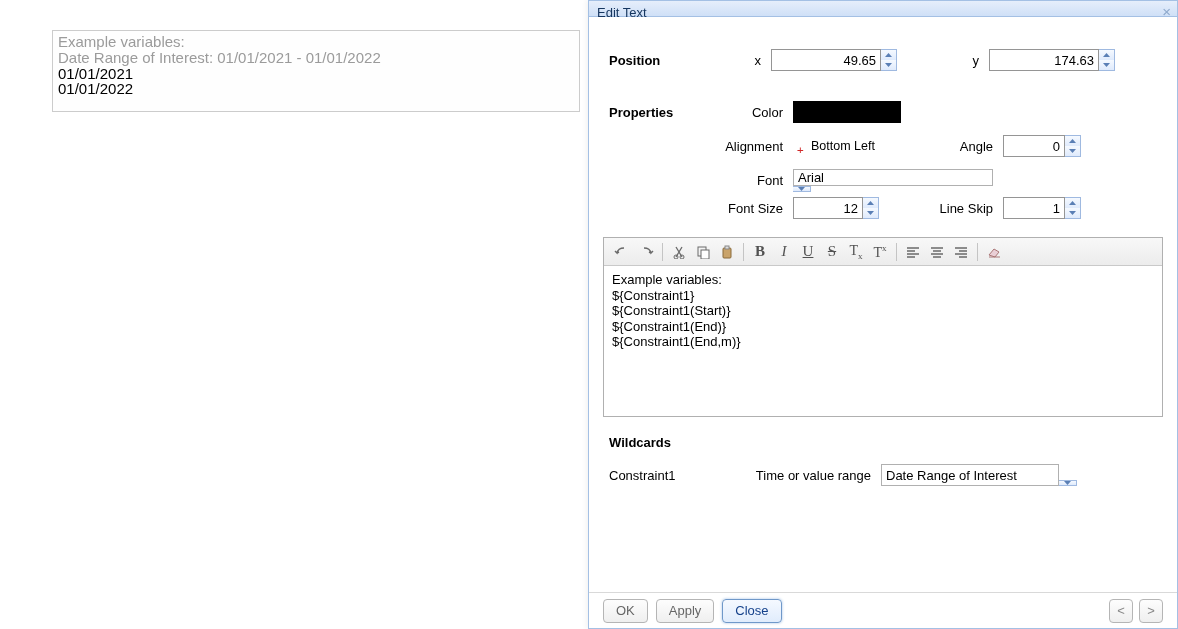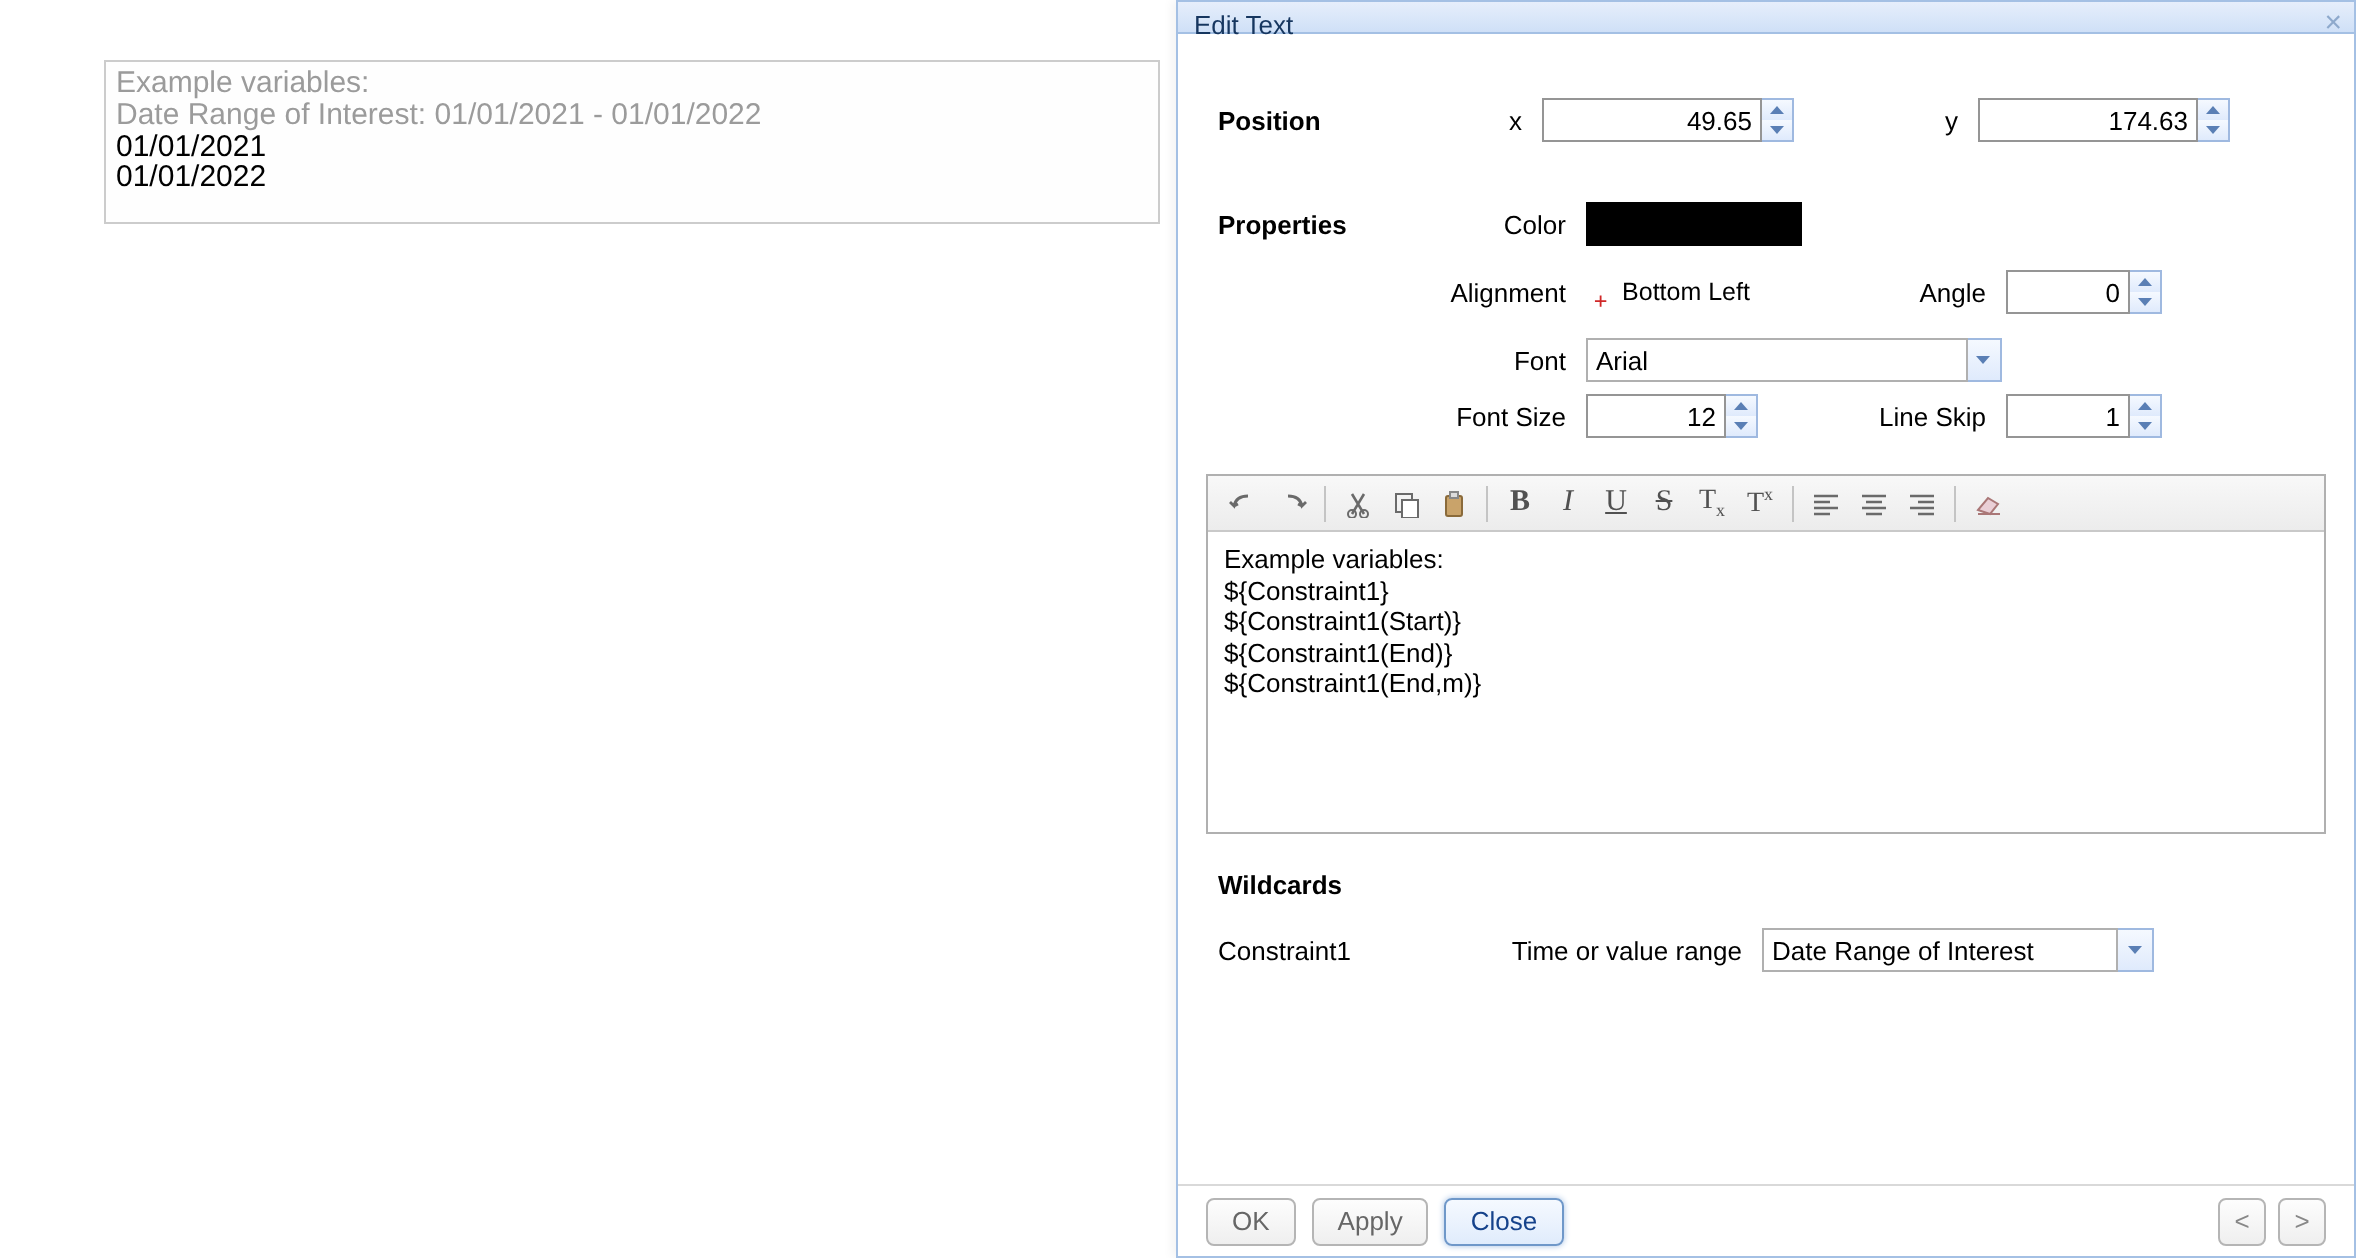--- a/index.html
+++ b/index.html
@@ -146,21 +146,21 @@
                 </div>
             </div>
           </div>
         </div>
       </div>
 
       <div class="grid" style="grid-template-columns:100px 82px 220px; column-gap:4px; align-items:center; margin-top:12px;">
         <div></div>
         <div class="lbl">Font</div>
         <div>
-          <div class="combo" style="width:208px;">
+          <div class="combo" style="width:208px;flex-direction:column;">
             <input style="width: 200px;" value="Arial">
             <div class="dbtn">
                 <svg width="7" height="4">
                   <polygon points="0,0 7,0 3.5,4" fill="#5a7fb5"></polygon>
                 </svg>
               </div>
           </div>
         </div>
       </div>
 
@@ -286,21 +286,21 @@
 ${Constraint1(End)}
 ${Constraint1(End,m)}</div>
     </div>
 
     <div style="margin-top:18px;">
       <div class="section-label" style="padding-left:6px;">Wildcards</div>
       <div class="grid" style="grid-template-columns:100px 170px 210px; column-gap:4px; align-items:center; margin-top:14px;">
         <div style="padding-left:6px;">Constraint1</div>
         <div class="lbl">Time or value range</div>
         <div>
-          <div class="combo" style="width:196px;">
+          <div class="combo" style="width:196px;align-items:flex-end;">
             <input style="width: 178px;" value="Date Range of Interest">
             <div class="dbtn">
                 <svg width="7" height="4">
                   <polygon points="0,0 7,0 3.5,4" fill="#5a7fb5"></polygon>
                 </svg>
               </div>
           </div>
         </div>
       </div>
     </div>

